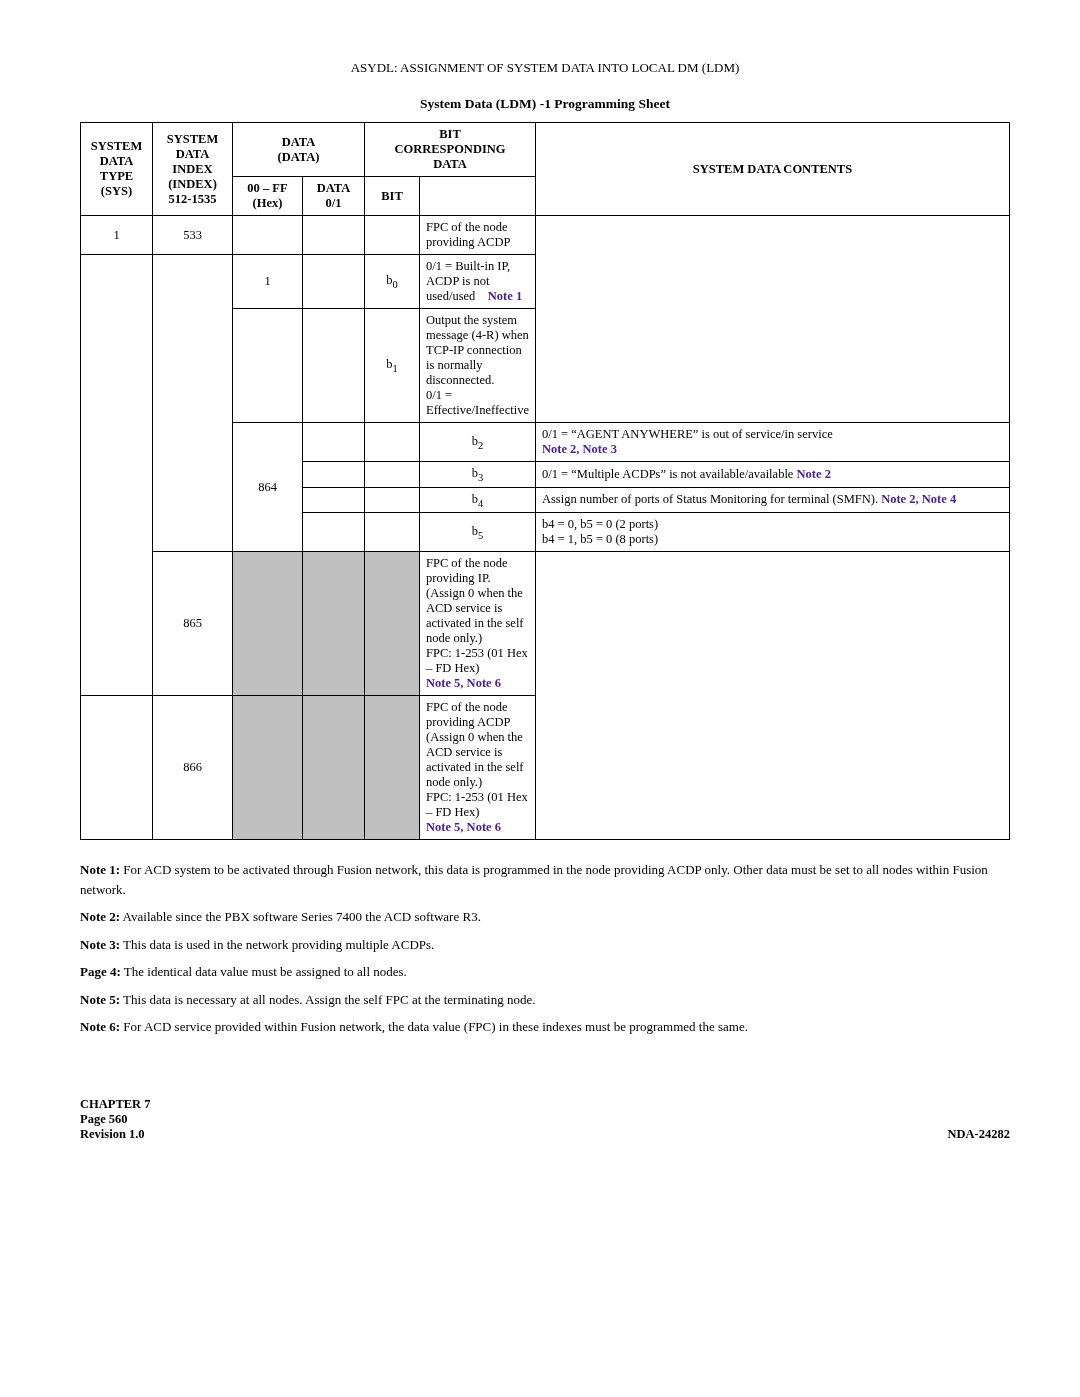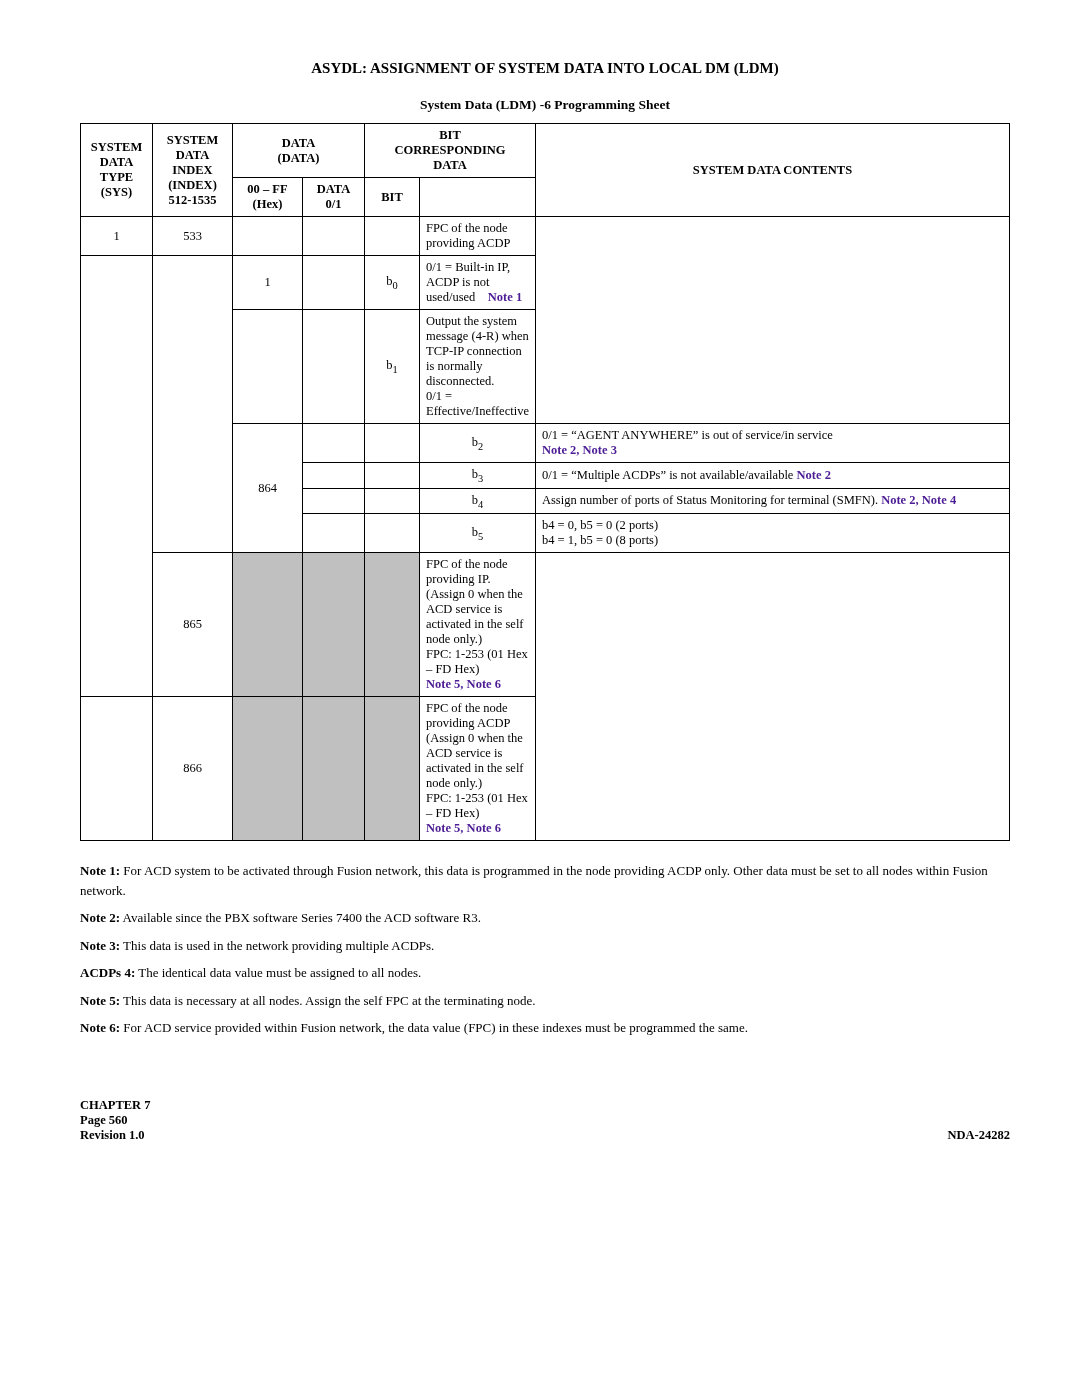--- a/index.html
+++ b/index.html
@@ -47,28 +47,28 @@
     .center { text-align: center; }
     .note-blue { color: #4c1d95; font-weight: bold; }
     .shaded { background-color: #c0c0c0; }
     .notes-section { margin-top: 8px; }
     .note-line { margin-bottom: 8px; font-size: 13px; line-height: 1.5; }
     .note-label { font-weight: bold; }
     .footer { margin-top: 60px; display: flex; justify-content: space-between; align-items: flex-end; }
     .footer-left { font-size: 12.5px; font-weight: bold; }
     .footer-right { font-size: 12.5px; font-weight: bold; margin-left: 45px; }
     .sub-header-row th { text-align: center; font-weight: bold; }
-    .top-header { font-weight: bold; font-size: 15px; text-align: center; margin-bottom: 20px; }
+    .top-header { font-weight: normal; font-size: 13px; text-align: center; margin-bottom: 20px; }
   </style>
 </head>
 <body>
 
 <div>
   <div class="top-header">ASYDL: ASSIGNMENT OF SYSTEM DATA INTO LOCAL DM (LDM)</div>
-  <div class="sheet-title">System Data (LDM) -6 Programming Sheet</div>
+  <div class="sheet-title">System Data (LDM) -1 Programming Sheet</div>
 </div>
 
 <table>
   <colgroup>
     <col class="col-sys-data-type">
     <col class="col-sys-data-index">
     <col class="col-data-data">
     <col class="col-bit-00ff">
     <col class="col-data-01">
     <col class="col-bit">
@@ -167,21 +167,21 @@
   <div class="note-line">
     <span class="note-label">Note 1:</span> For ACD system to be activated through Fusion network, this data is programmed in the node providing ACDP only. Other data must be set to all nodes within Fusion network.
   </div>
   <div class="note-line">
     <span class="note-label">Note 2:</span> Available since the PBX software Series 7400 the ACD software R3.
   </div>
   <div class="note-line">
     <span class="note-label">Note 3:</span> This data is used in the network providing multiple ACDPs.
   </div>
   <div class="note-line">
-    <span class="note-label">ACDPs 4:</span> The identical data value must be assigned to all nodes.
+    <span class="note-label">Page 4:</span> The identical data value must be assigned to all nodes.
   </div>
   <div class="note-line">
     <span class="note-label">Note 5:</span> This data is necessary at all nodes. Assign the self FPC at the terminating node.
   </div>
   <div class="note-line">
     <span class="note-label">Note 6:</span> For ACD service provided within Fusion network, the data value (FPC) in these indexes must be programmed the same.
   </div>
 </div>
 
 <div class="footer">

